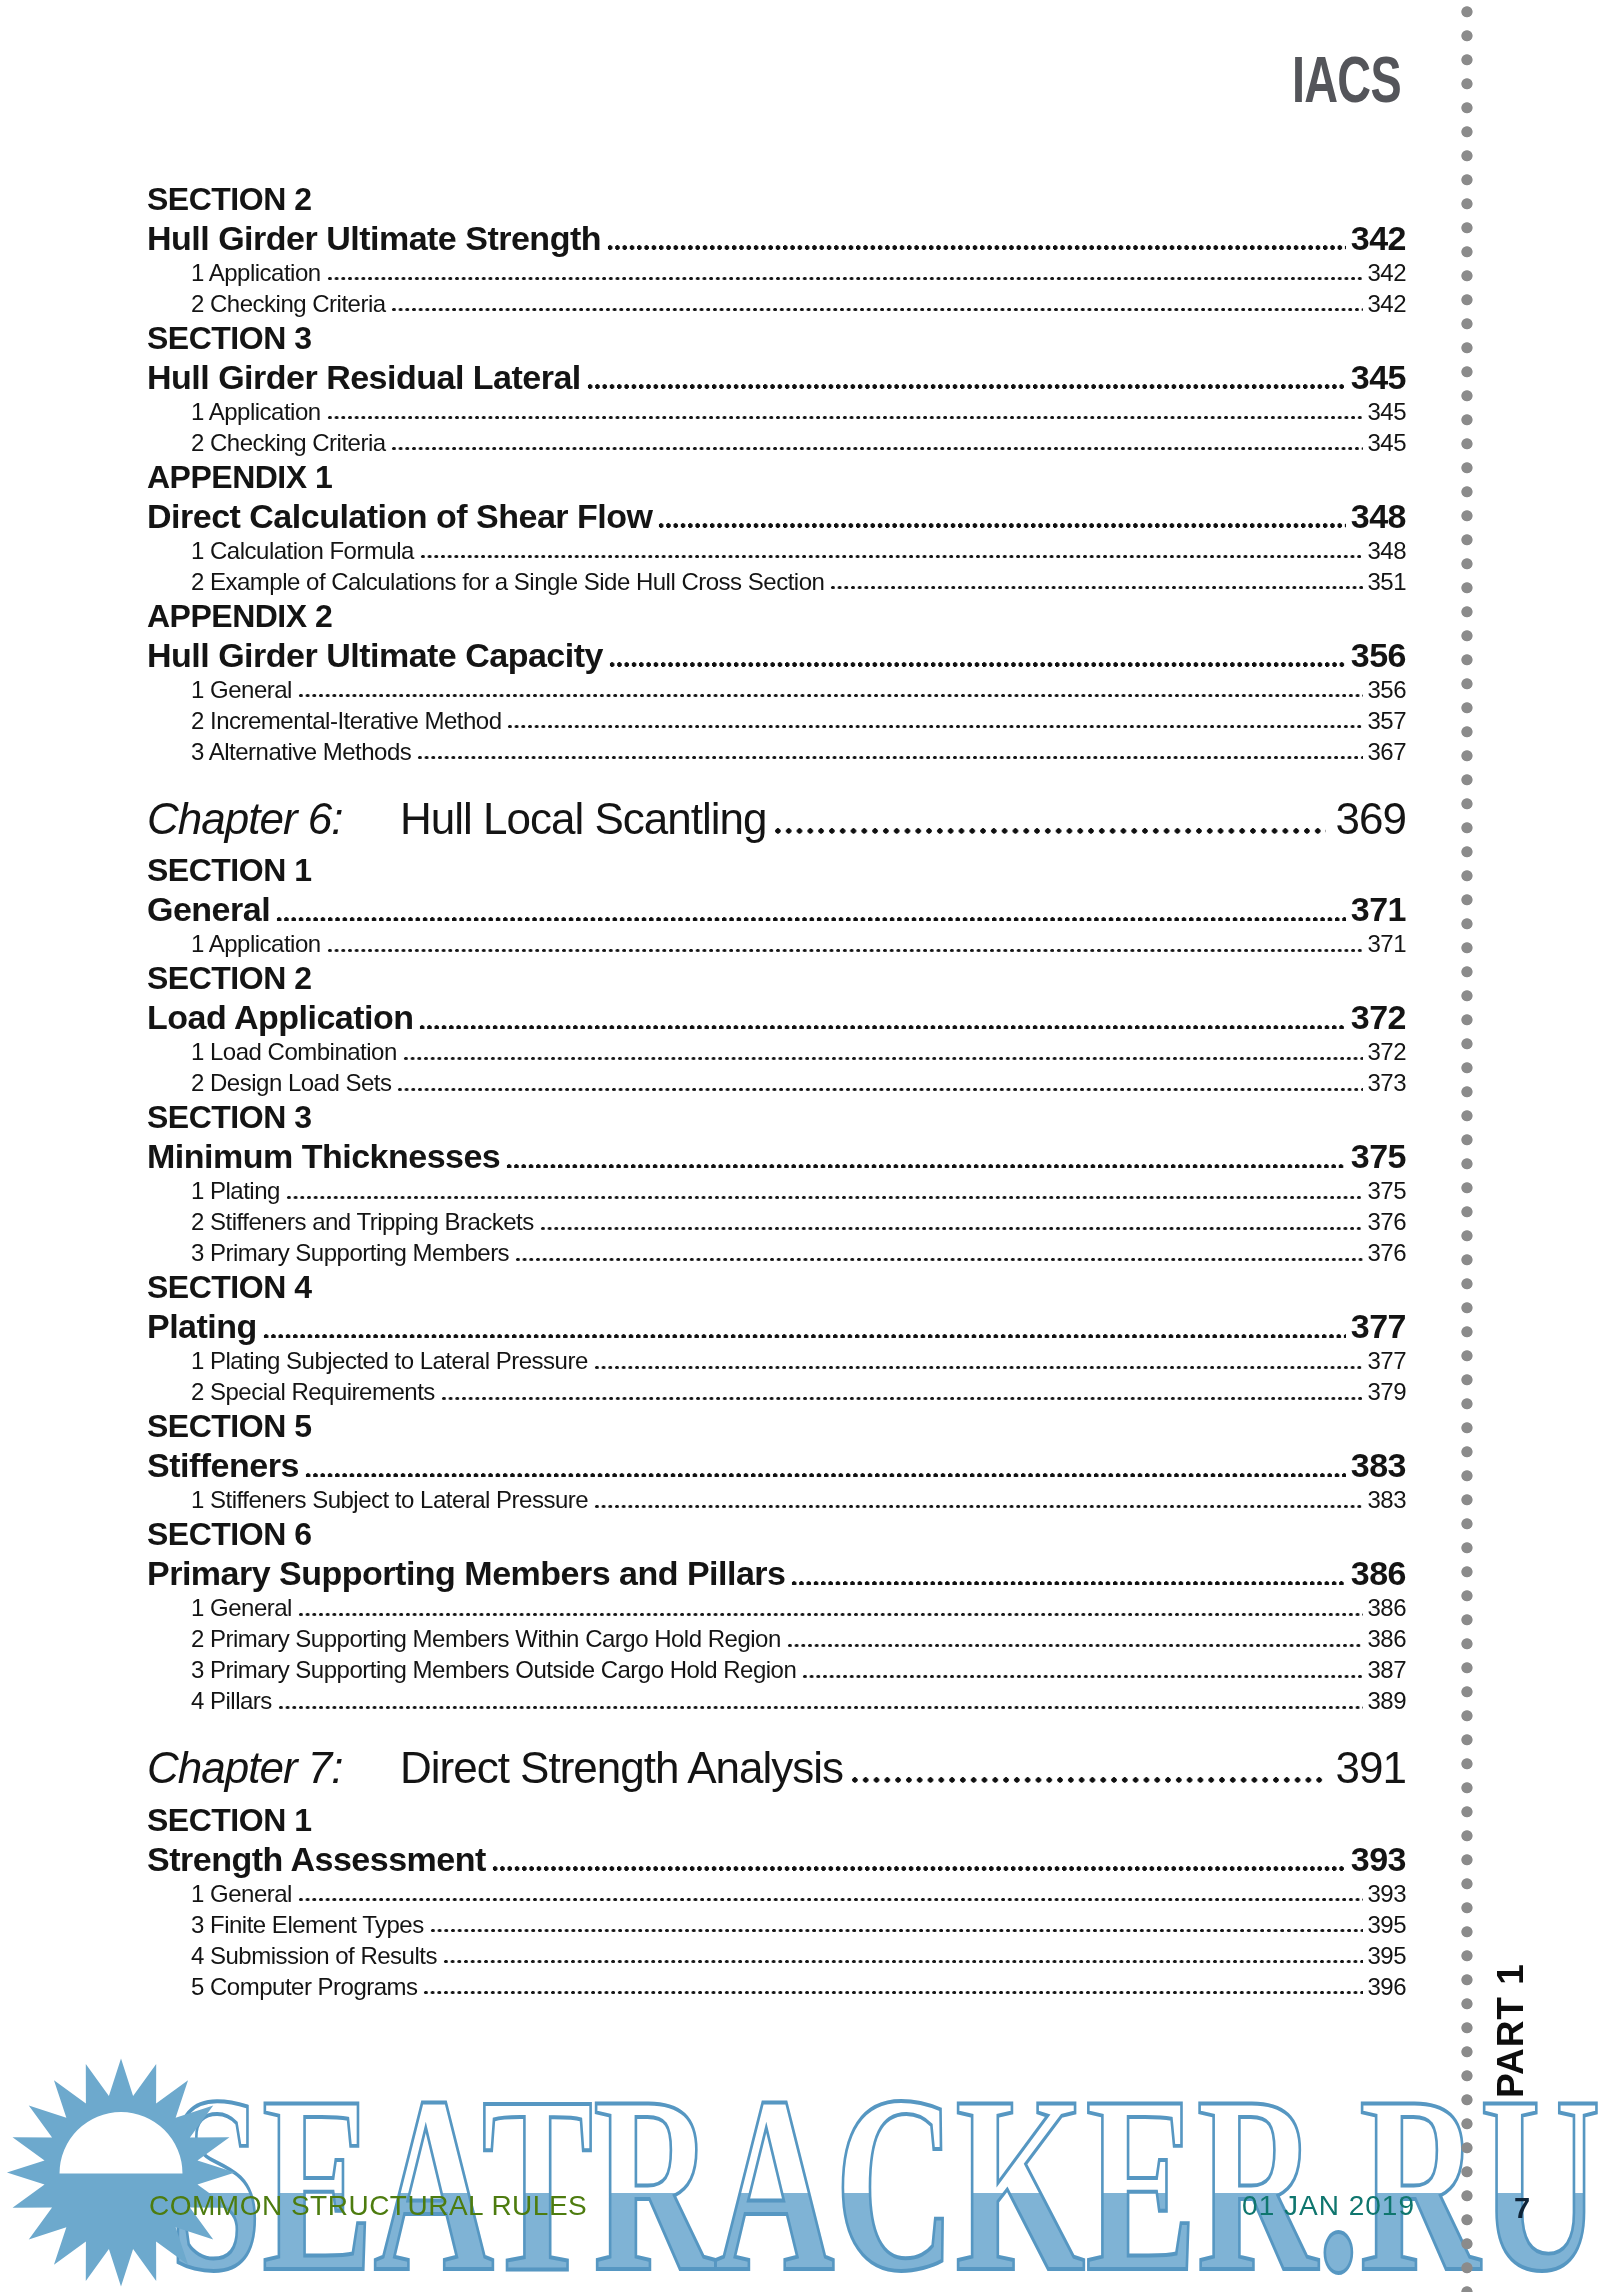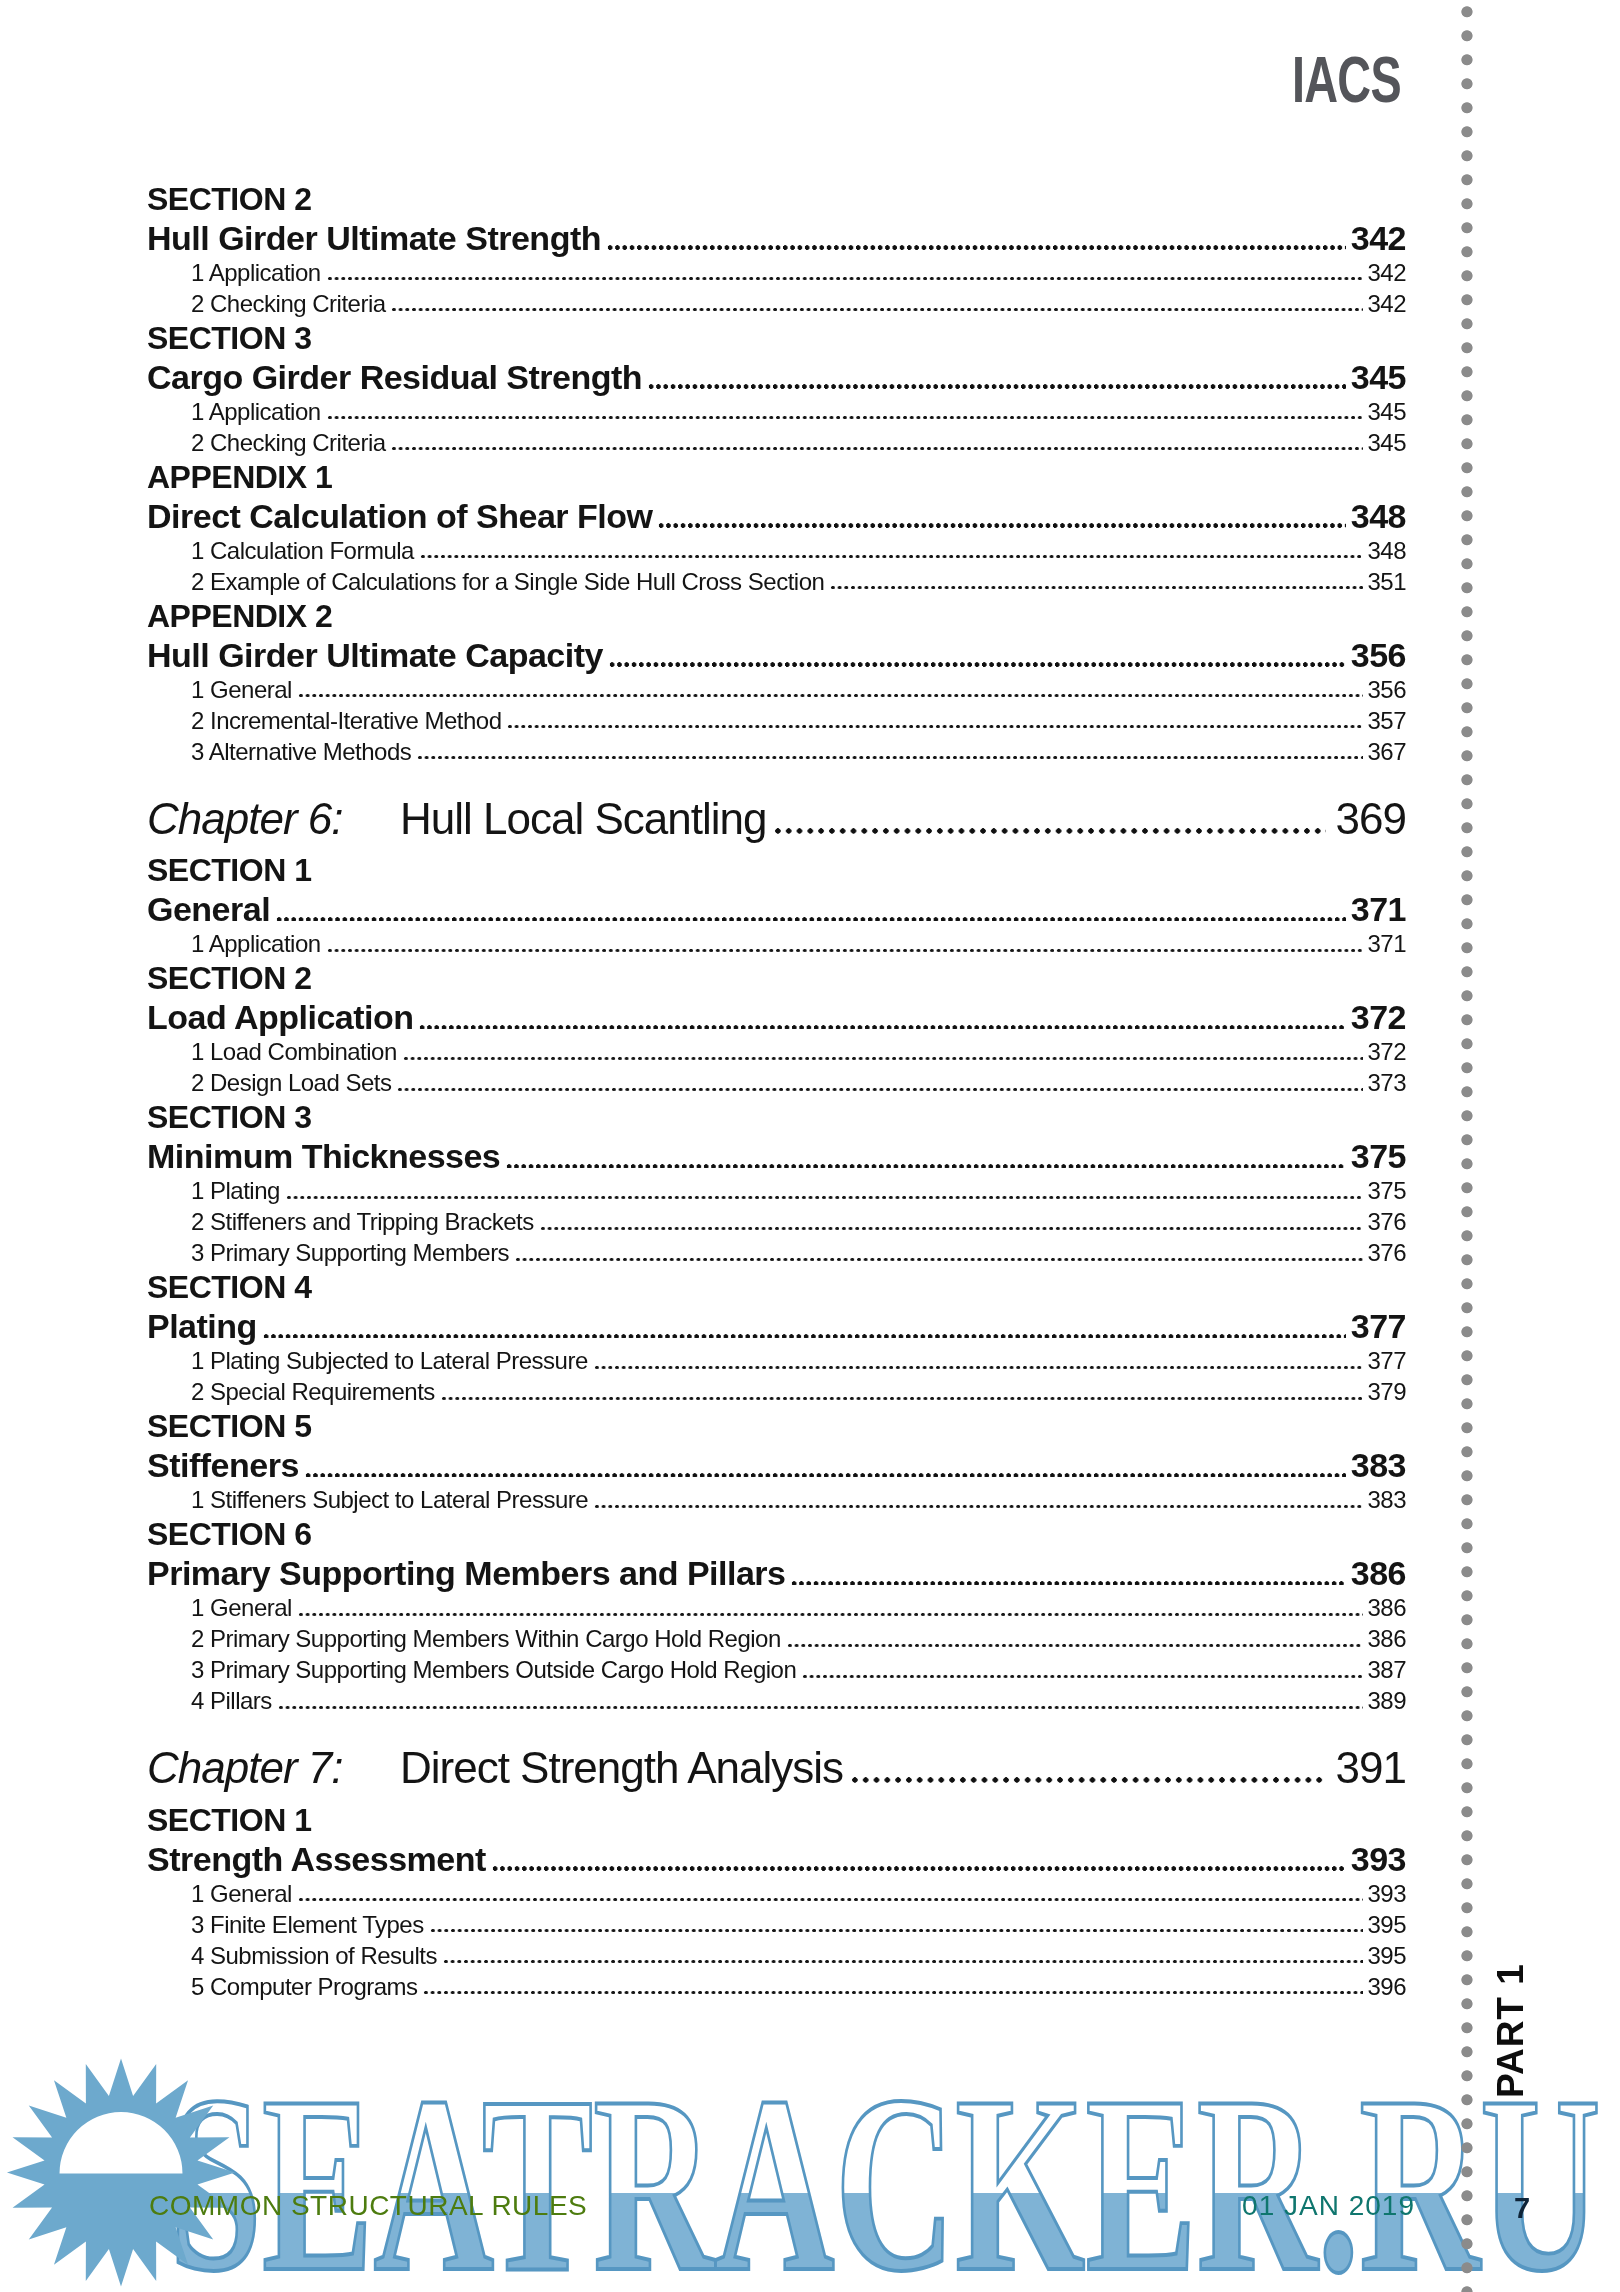--- a/index.html
+++ b/index.html
@@ -76,21 +76,21 @@
       </div>
       <div class="row item">
         <span class="lbl">2 Checking Criteria</span>
         <span class="leader"></span>
         <span class="pg">342</span>
       </div>
       <div class="row section">
         <span class="lbl">SECTION 3</span>
       </div>
       <div class="row title">
-        <span class="lbl">Cargo Girder Residual Strength</span>
+        <span class="lbl">Hull Girder Residual Lateral</span>
         <span class="leader"></span>
         <span class="pg">345</span>
       </div>
       <div class="row item">
         <span class="lbl">1 Application</span>
         <span class="leader"></span>
         <span class="pg">345</span>
       </div>
       <div class="row item">
         <span class="lbl">2 Checking Criteria</span>

